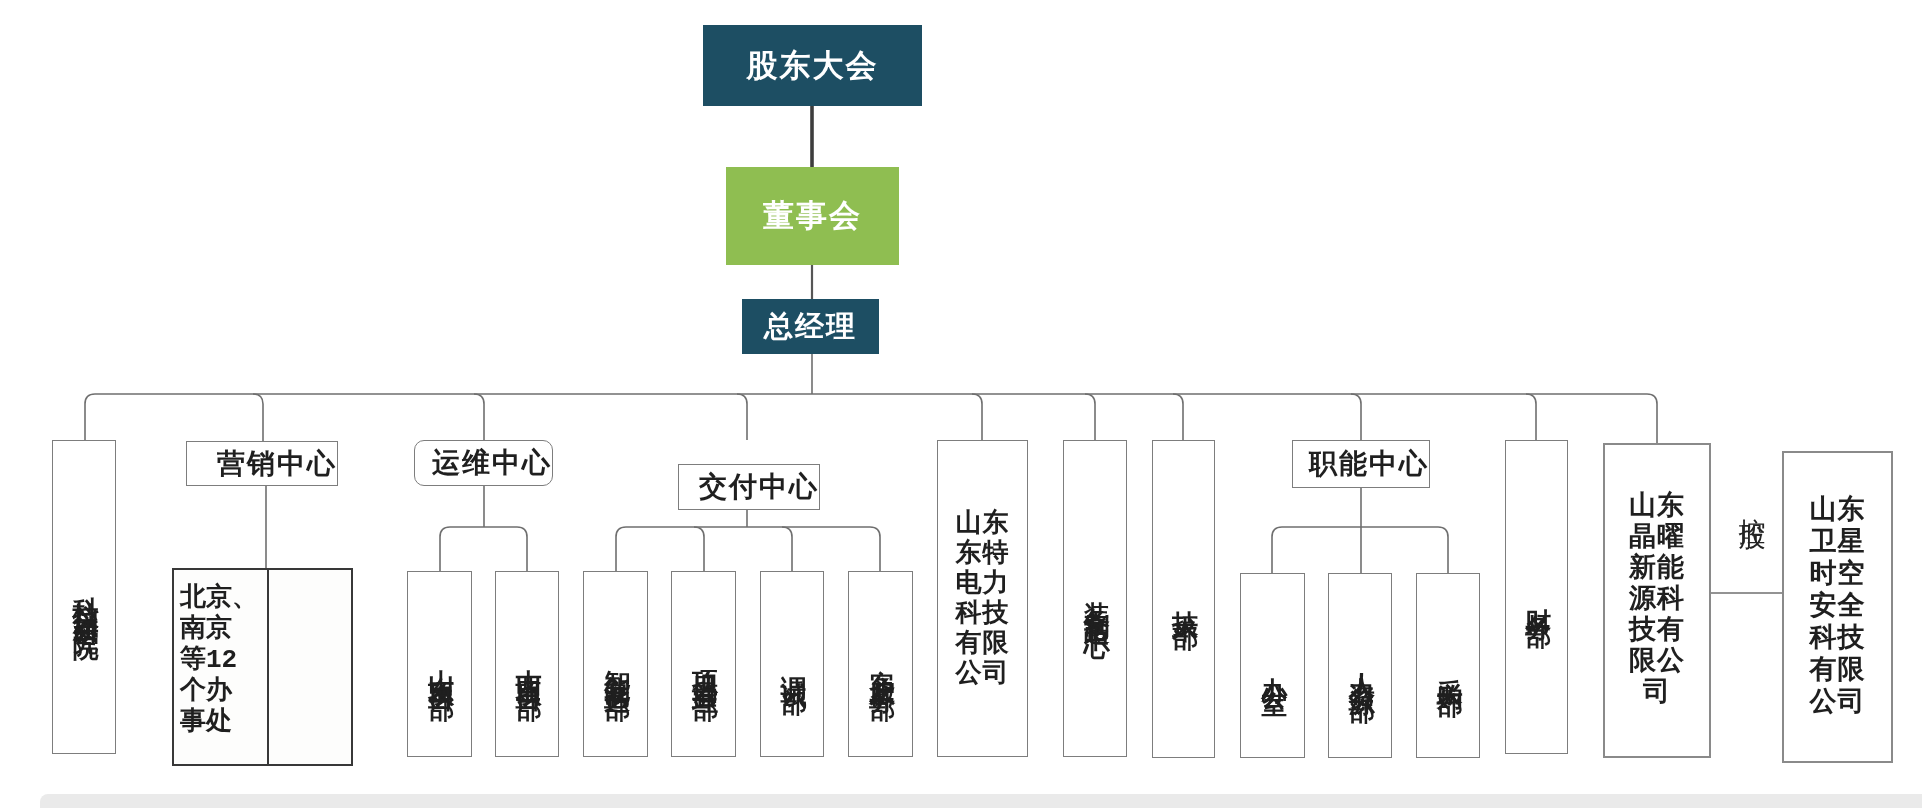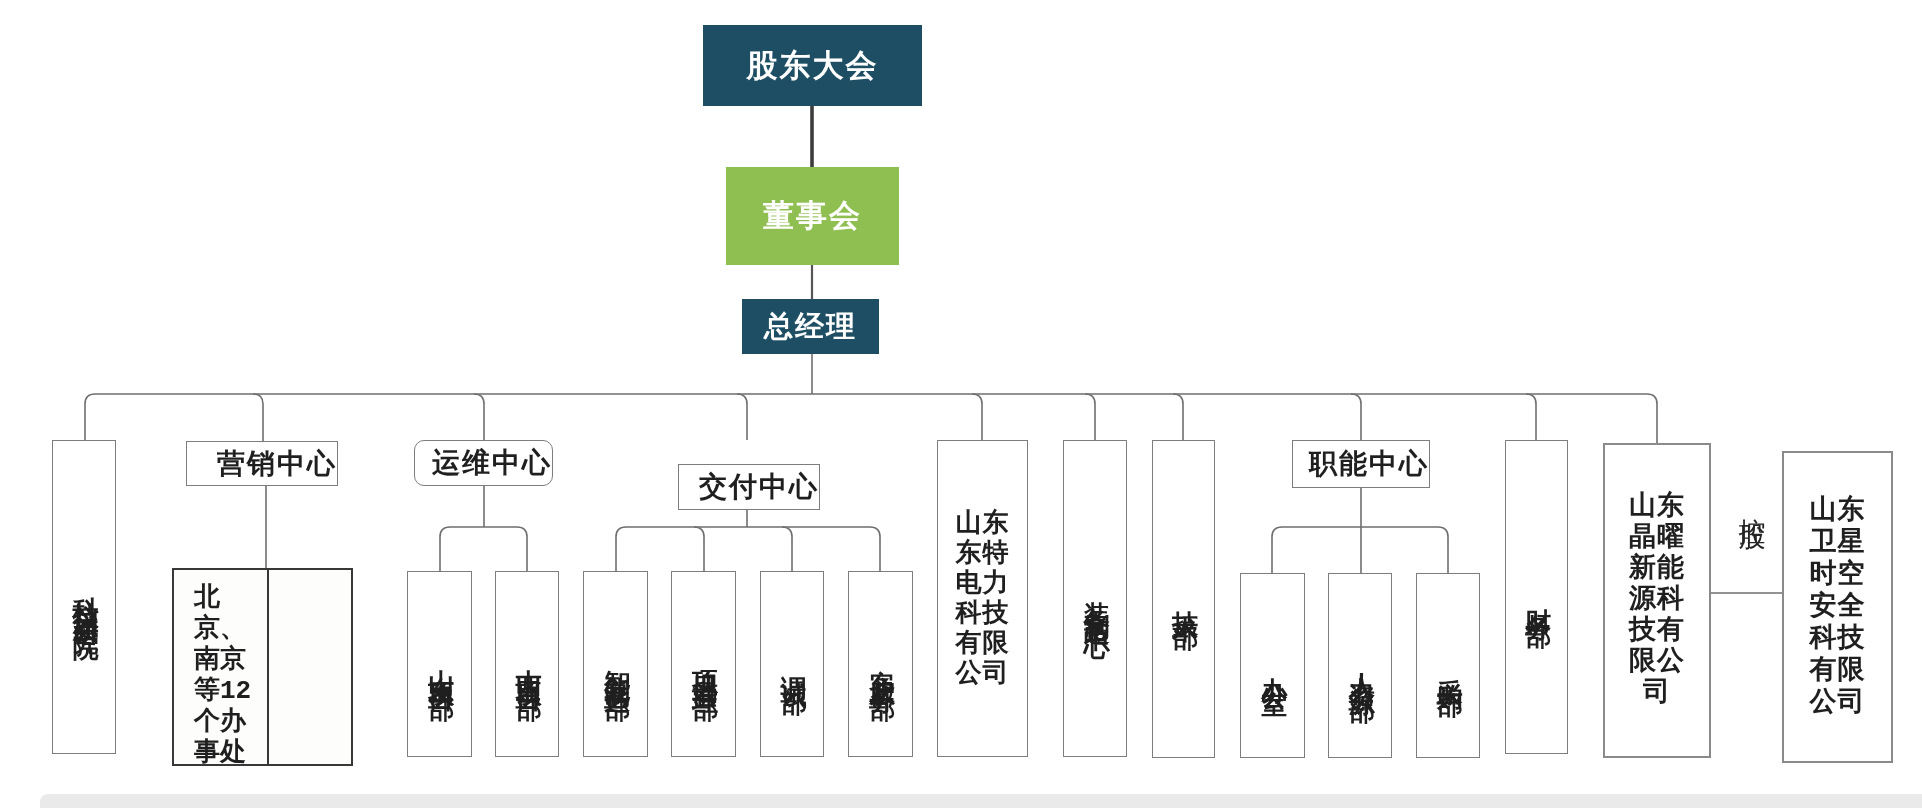--- a/index.html
+++ b/index.html
@@ -33,21 +33,21 @@
     background:#ffffff;border:1.4px solid #7d7d7d;
     display:flex;flex-direction:column;align-items:center;justify-content:center;
     font-size:27px;font-weight:bold;line-height:31px;letter-spacing:1px;
   }
   .heavy-border{border:2px solid #8a8a8a;}
   
   .dualbox{
     background:#fdfdfc;border:2.6px solid #383838;display:flex;
   }
   .dualcell{
-    box-sizing:border-box;padding:13px 6px 0 20px;
+    box-sizing:border-box;padding:13px 6px 0 6px;
     font-size:26px;font-weight:bold;line-height:31px;text-align:left;
   }
   .dualcell.first{border-right:2.6px solid #383838;}
   .holding{
     writing-mode:vertical-rl;text-orientation:upright;
     font-size:27px;font-weight:500;letter-spacing:6px;color:#242424;
   }
   .bottom-edge{
     background:#eaeaea;border-radius:8px 0 0 0;
   }

